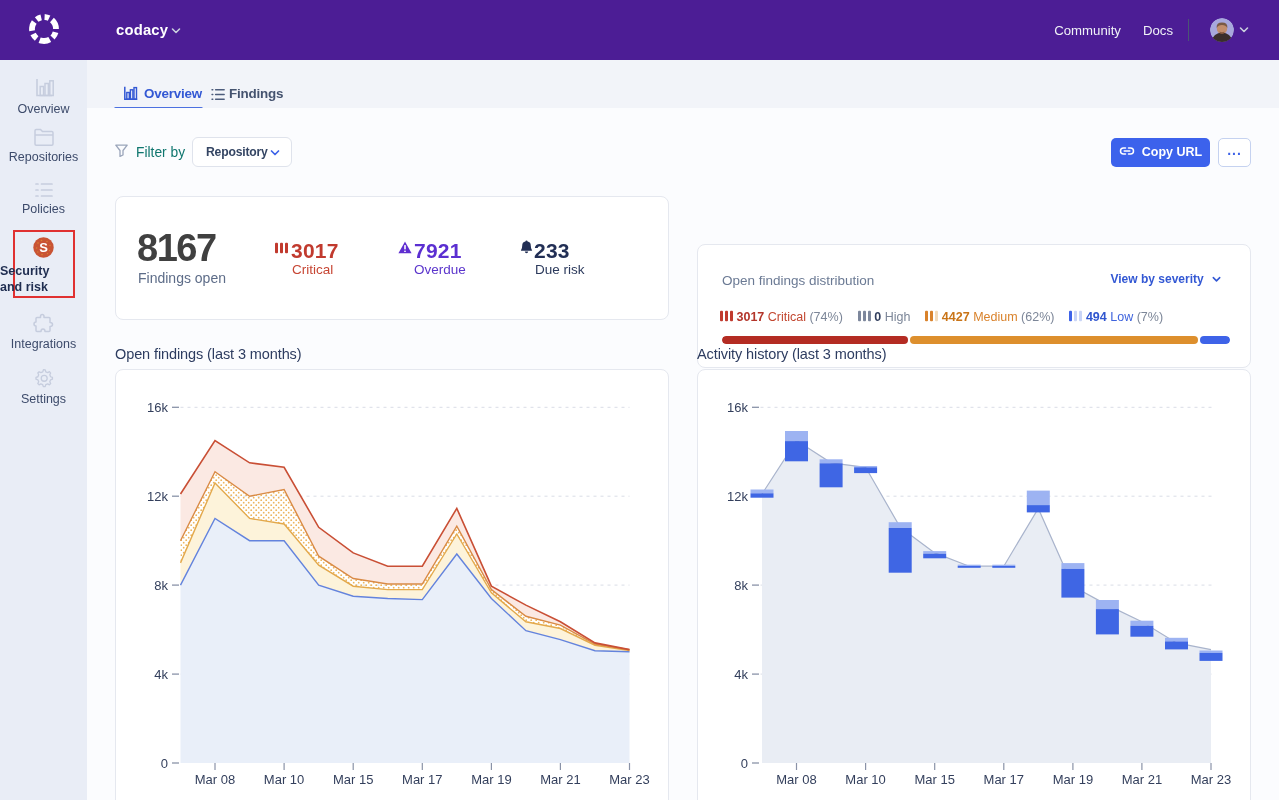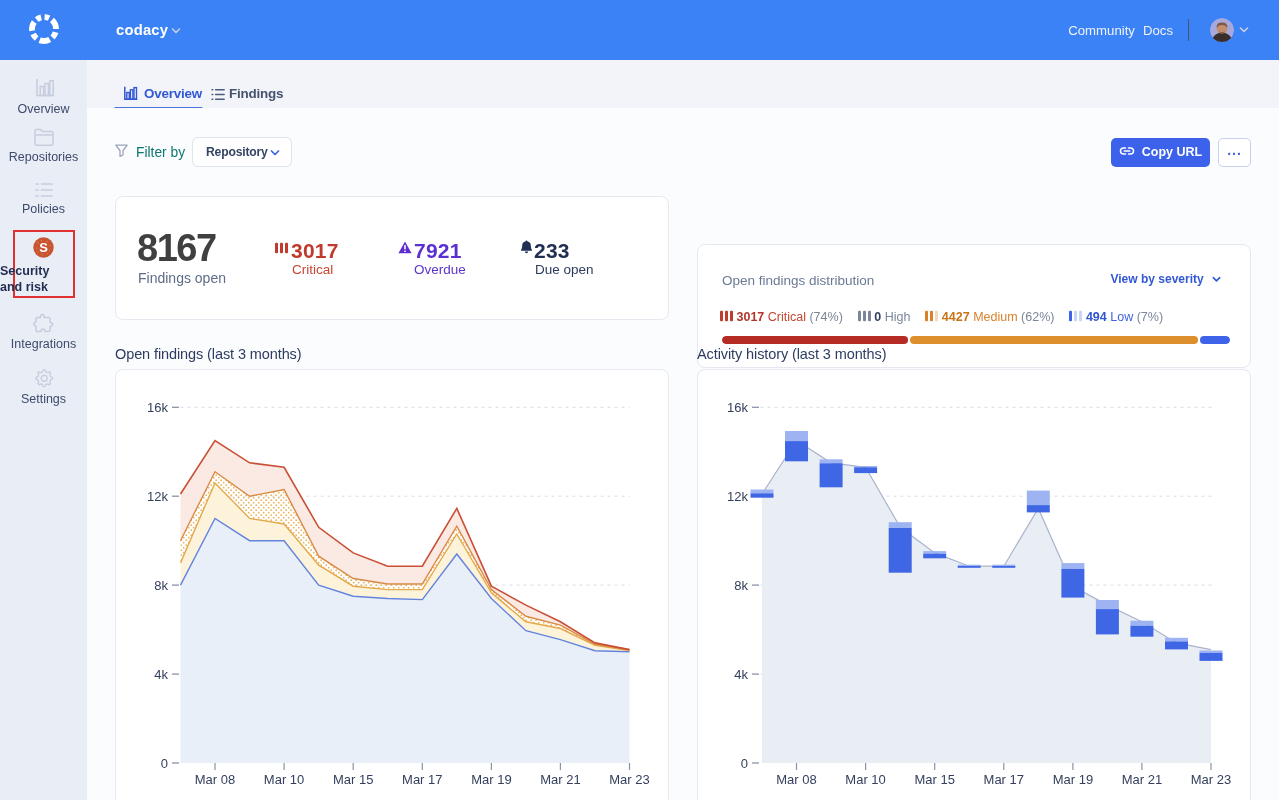--- a/index.html
+++ b/index.html
@@ -1,17 +1,17 @@
 <!DOCTYPE html>
 <html><head>
 <meta charset="utf-8">
 <style>
 * { margin:0; padding:0; box-sizing:border-box; }
 html,body { width:1279px; height:800px; overflow:hidden; font-family:"Liberation Sans", sans-serif; background:#fbfcfe; }
-.topbar { position:absolute; left:0; top:0; width:1279px; height:60px; background:#3b82f6; z-index:5; }
+.topbar { position:absolute; left:0; top:0; width:1279px; height:60px; background:#4c1d95; z-index:5; }
 .logo { position:absolute; left:27px; top:12px; }
 .brand { position:absolute; left:116px; top:21.5px; color:#fff; font-size:14.8px; letter-spacing:-0.2px; font-weight:bold; letter-spacing:0.2px; }
 .brand-chev { position:absolute; left:170px; top:25px; }
 .topnav { position:absolute; right:29px; top:0; height:60px; display:flex; align-items:center; }
 .topnav a { color:#f0f2f7; font-size:13.2px; text-decoration:none; }
 .topnav .sep { width:1px; height:22px; background:#4a5574; margin:0 21px 0 15px; }
 .avatar { width:24px; height:24px; border-radius:50%; overflow:hidden; }
 .sidebar { position:absolute; left:0; top:60px; width:87px; height:740px; background:#e9edf6; }
 .sitem { position:absolute; left:0; width:87px; text-align:center; color:#3d4b6b; font-size:12.5px; }
 .sitem .ic { display:block; margin:0 auto 3px; }
@@ -45,21 +45,21 @@
 <div class="topbar">
   <svg class="logo" width="34" height="34" viewBox="0 0 34 34">
       <circle cx="17" cy="17" r="12" fill="none" stroke="#fff" stroke-width="5.8" stroke-dasharray="5 3.4 10 3.4 6 3.4 10.5 3.4 5.6 3.4 9.3 3.4" stroke-dashoffset="1" transform="rotate(-84 17 17)"></circle>
     </svg>
   <div class="brand">codacy</div>
   <svg class="brand-chev" width="12" height="12" viewBox="0 0 12 12">
       <path d="M2.5 4 L6 7.5 L9.5 4" fill="none" stroke="#c9cfdd" stroke-width="1.6" stroke-linecap="round" stroke-linejoin="round"></path>
     </svg>
   <div class="topnav">
     <a>Community</a>
-    <a style="margin-left:8px">Docs</a>
+    <a style="margin-left:22px">Docs</a>
     <div class="sep"></div>
     <div class="avatar">
       <svg width="24" height="24" viewBox="0 0 24 24">
           <circle cx="12" cy="12" r="12" fill="#a8a8dc"></circle>
           <circle cx="12" cy="10.8" r="5.2" fill="#c28e6d"></circle>
           <path d="M6.6 10 Q6.2 4.6 12 4.6 Q17.8 4.6 17.4 10 Q15.5 6.8 12 6.9 Q8.5 6.8 6.6 10 Z" fill="#7a5a44"></path>
           <path d="M1 24 Q3.5 14.8 12 14.8 Q20.5 14.8 23 24 Z" fill="#3a2e2b"></path>
           <path d="M9.5 13.5 Q12 15 14.5 13.5 L14 15.5 Q12 16.3 10 15.5 Z" fill="#8c5e41"></path>
         </svg>
     </div>
@@ -184,21 +184,21 @@
         <rect x="6.2" y="4" width="1.6" height="4.4" fill="#fff" rx="0.6"></rect>
         <rect x="6.2" y="9.4" width="1.6" height="1.6" fill="#fff" rx="0.6"></rect>
       </svg>
     <div style="position:absolute;left:298px;top:42px;color:#5b2fd1" class="stat-val">7921</div>
     <div style="position:absolute;left:298px;top:61px;color:#5b35cc" class="stat-lab">Overdue</div>
     <svg style="position:absolute;left:404px;top:43px" width="13" height="14" viewBox="0 0 13 14">
         <path d="M6.5 0.5 Q7.6 0.5 7.6 1.6 Q10.8 2.2 10.8 5.8 Q10.8 8.8 11.9 9.9 Q12.6 10.7 11.6 10.7 H1.4 Q0.4 10.7 1.1 9.9 Q2.2 8.8 2.2 5.8 Q2.2 2.2 5.4 1.6 Q5.4 0.5 6.5 0.5 Z" fill="#222f55"></path>
         <path d="M4.8 11.5 Q5 13.3 6.5 13.3 Q8 13.3 8.2 11.5 Z" fill="#222f55"></path>
       </svg>
     <div style="position:absolute;left:418px;top:42px;color:#222f55" class="stat-val">233</div>
-    <div style="position:absolute;left:419px;top:61px;color:#2c3a5c" class="stat-lab">Due open</div>
+    <div style="position:absolute;left:419px;top:61px;color:#2c3a5c" class="stat-lab">Due risk</div>
   </div>
 
   <div class="card card2">
     <div style="position:absolute;left:24px;top:28px;font-size:13.5px;color:#6b7a94">Open findings distribution</div>
     <div style="position:absolute;right:28px;top:27px;font-size:12px;font-weight:bold;color:#3358d4">View by severity
       <svg style="vertical-align:-2px;margin-left:4px" width="11" height="11" viewBox="0 0 12 12">
           <path d="M2.5 4 L6 7.5 L9.5 4" fill="none" stroke="#3358d4" stroke-width="1.7" stroke-linecap="round" stroke-linejoin="round"></path>
         </svg>
     </div>
     <div style="position:absolute;left:22px;top:65px;font-size:12.5px;white-space:nowrap">

